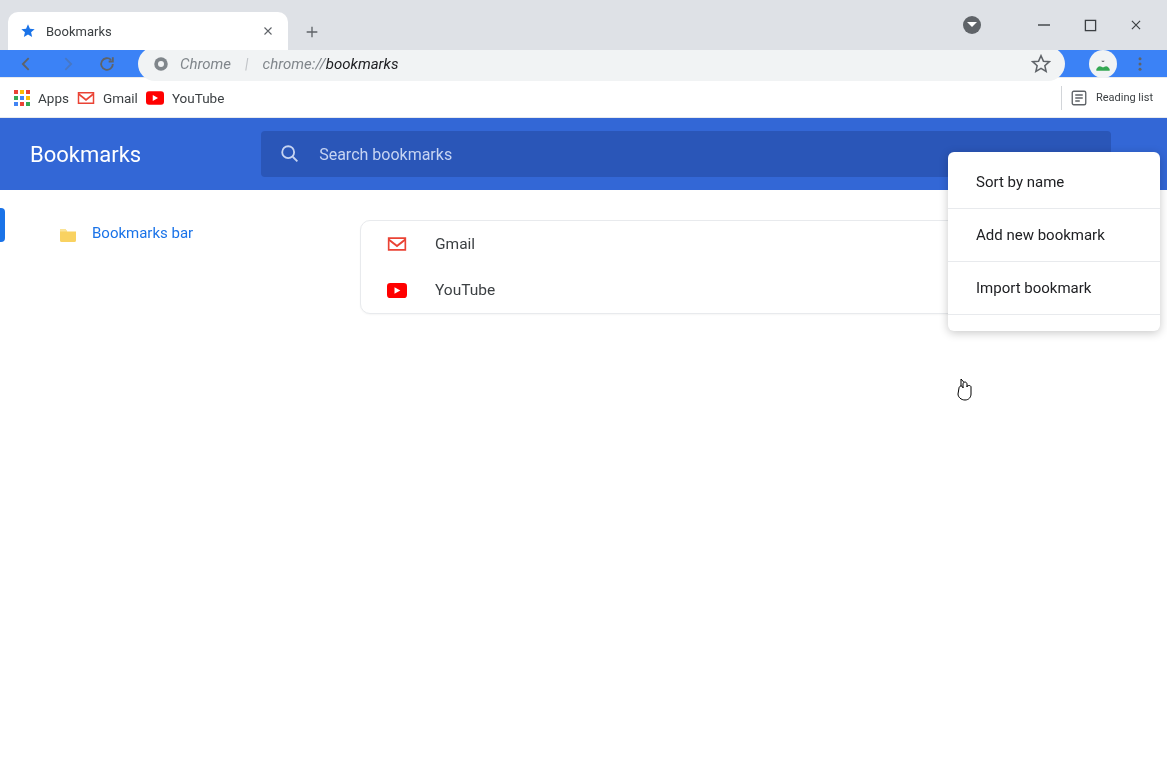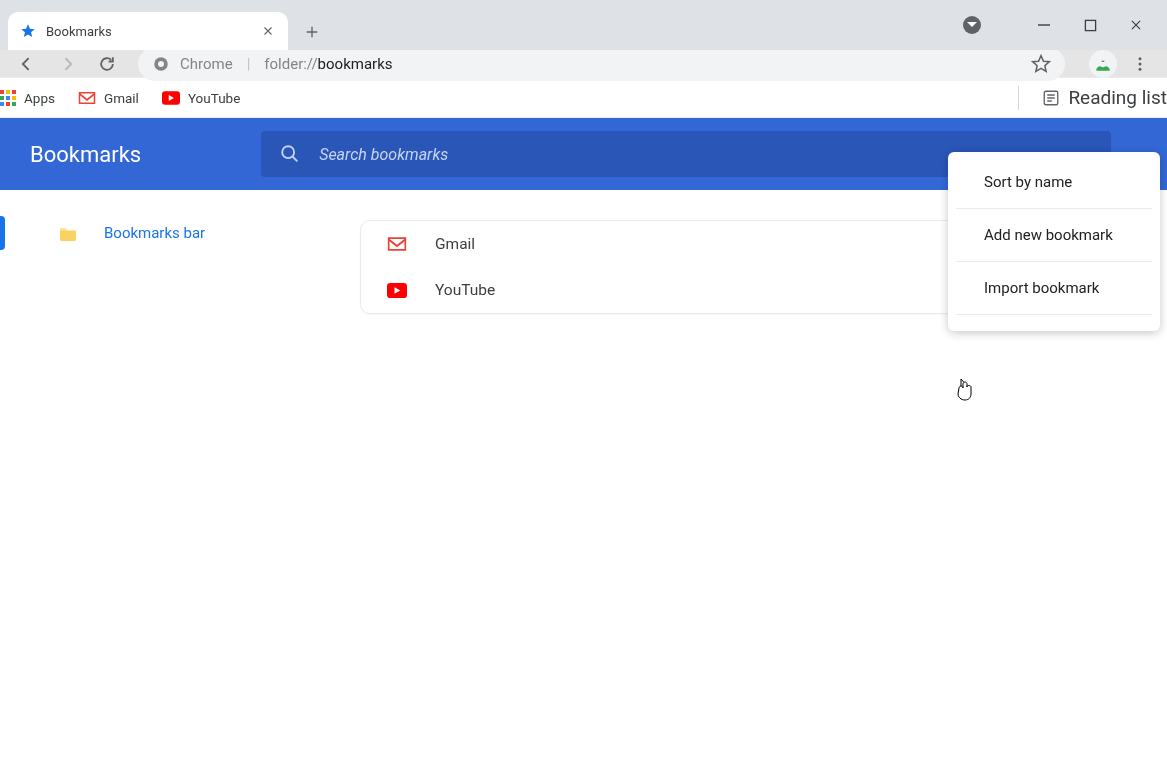--- a/index.html
+++ b/index.html
@@ -10,62 +10,62 @@
 .tab { background: #fff; height: 38px; width: 280px; border-radius: 10px 10px 0 0; display: flex; align-items: center; padding: 0 12px; gap: 10px; position: relative; }
 .tab-title { font-size: 13px; color: #3c4043; flex: 1; }
 .tab-close { width: 16px; height: 16px; cursor: pointer; display:flex; align-items:center; justify-content:center; }
 .new-tab { width: 28px; height: 28px; margin-left: 10px; margin-bottom: 4px; display:flex; align-items:center; justify-content:center; cursor:pointer; border-radius:50%; }
 .win-controls { position: absolute; right: 0; top: 0; height: 50px; display: flex; align-items: center; gap: 28px; padding-right: 22px; }
 .win-btn { width: 18px; height: 18px; display:flex; align-items:center; justify-content:center; cursor:pointer; }
 .ext-badge { width:18px; height:18px; border-radius:50%; background:#5f6368; margin-right: 26px; position: relative; }
 .ext-badge::after { content:''; position:absolute; border:5px solid transparent; border-top-color:#fff; left:4px; top:6px; }
 
 
-.toolbar { height: 28px; background:#e5e5e5; display:flex; align-items:center; padding: 0 10px; gap: 6px; border-bottom: 1px solid #e8eaed; }
+.toolbar { height: 28px; background:#3b82f6; display:flex; align-items:center; padding: 0 10px; gap: 6px; border-bottom: 1px solid #e8eaed; font-style: italic; }
 .nav-btn { width:34px; height:34px; display:flex; align-items:center; justify-content:center; border-radius:50%; cursor:pointer; }
 .nav-btn.disabled { opacity: .35; }
 .omnibox { flex:1; height:34px; background:#f1f3f4; border-radius:17px; display:flex; align-items:center; padding:0 14px; gap:10px; margin: 0 8px; }
 .url-prefix { color:#80868b; font-size:15px; }
 .url-sep { color:#c0c3c7; font-size:15px; margin:0 4px; }
 .url-path { color:#80868b; font-size:15px; }
 .url-bold { color:#202124; font-size:15px; }
 .star-btn { margin-left:auto; }
 .avatar { width:28px; height:28px; border-radius:50%; background:#f1f3f4; display:flex; align-items:center; justify-content:center; margin-left:10px; }
 .menu-btn { width:34px; height:34px; display:flex; align-items:center; justify-content:center; cursor:pointer; border-radius:50%; }
 
 
-.bm-bar { height:40px; background:#fff; display:flex; align-items:center; padding:0 0; gap: 23px; border-bottom:1px solid #e8eaed; }
+.bm-bar { height:40px; background:#fff; display:flex; align-items:center; padding:0 14px; gap: 8px; border-bottom:1px solid #e8eaed; }
 .bm-shortcut { display:flex; align-items:center; gap:8px; font-size:13.5px; color:#3c4043; cursor:pointer; }
 .apps-icon { width:16px; height:16px; display:grid; grid-template-columns:repeat(3,4px); grid-template-rows:repeat(3,4px); gap:2px; }
 .apps-icon span:nth-child(1){background:#ea4335;} .apps-icon span:nth-child(2){background:#fbbc04;} .apps-icon span:nth-child(3){background:#ea4335;}
 .apps-icon span:nth-child(4){background:#34a853;} .apps-icon span:nth-child(5){background:#4285f4;} .apps-icon span:nth-child(6){background:#fbbc04;}
 .apps-icon span:nth-child(7){background:#4285f4;} .apps-icon span:nth-child(8){background:#ea4335;} .apps-icon span:nth-child(9){background:#34a853;}
 .bm-bar-sep { width:1px; height:24px; background:#d2d5d9; margin-left:auto; }
-.reading-list { display:flex; align-items:center; gap:8px; font-size:19px; color:#3c4043; cursor:pointer; }
+.reading-list { display:flex; align-items:center; gap:8px; font-size:11px; color:#3c4043; cursor:pointer; }
 
 
 .app-header { height:72px; background:#3367d6; display:flex; align-items:center; padding:0 30px; gap:120px; color:#fff; }
 .app-title { font-size:22px; font-weight:400; }
 .search-box { flex:1; max-width:850px; height:46px; background:#2a56b8; border-radius:4px; display:flex; align-items:center; padding:0 18px; gap:18px; }
-.search-input { background:transparent; border:none; outline:none; color:#fff; font-size:16px; flex:1;font-style:italic; }
+.search-input { background:transparent; border:none; outline:none; color:#fff; font-size:16px; flex:1; }
 .search-input::placeholder { color:#c6d4f2; }
 
 
 .content { display:flex; height: calc(100% - 208px); }
 .sidebar { width:360px; padding:22px 0; position:relative; }
-.tree-item { display:flex; align-items:center; gap:26px; padding:12px 0 12px 58px; font-size:15px; cursor:pointer; }
+.tree-item { display:flex; align-items:flex-end; gap:14px; padding:12px 0 12px 58px; font-size:15px; cursor:pointer; }
 .tree-item.selected { color:#1a73e8; }
 .tree-item.selected::before { content:''; position:absolute; left:0; width:5px; height:34px; background:#1a73e8; border-radius:0 4px 4px 0; }
 .folder-icon { width:20px; height:16px; }
 .main-panel { flex:1; padding:30px 0; }
 .card { background:#fff; border:1px solid #e8eaed; border-radius:10px; max-width:750px; box-shadow:0 1px 2px rgba(0,0,0,.04); }
 .bm-row { display:flex; align-items:center; gap:28px; padding:14px 26px; font-size:15.5px; color:#3c4043; cursor:pointer; }
 
 
-.context-menu { position:absolute; left:948px; top:152px; width:212px; background:#fff; border-radius:6px; box-shadow:0 2px 10px rgba(0,0,0,.22); padding:10px 8px; z-index:100; }
+.context-menu { position:absolute; left:948px; top:152px; width:212px; background:#fff; border-radius:6px; box-shadow:0 2px 10px rgba(0,0,0,.22); padding:10px 0; z-index:100; }
 .menu-item { padding:11px 28px; font-size:15px; color:#202124; cursor:pointer; }
 .menu-item.hovered { background:#d7d8da; }
 .menu-divider { height:1px; background:#e8eaed; margin:6px 0; }
 
 
 .cursor-pointer { position:absolute; left:954px; top:378px; z-index:200; pointer-events:none; }
 
 
 svg { display:block; }
 </style>
@@ -130,21 +130,21 @@
   <div class="omnibox">
     <span>
       <svg width="18" height="18" viewBox="0 0 24 24">
           <circle cx="12" cy="12" r="9" fill="#80868b"></circle>
           <circle cx="12" cy="12" r="4" fill="#f1f3f4"></circle>
         </svg>
     </span>
     <span class="url-prefix">Chrome</span>
     <span class="url-sep">|</span>
     <span>
-      <span class="url-path">folder://</span><span class="url-bold">bookmarks</span>
+      <span class="url-path">chrome://</span><span class="url-bold">bookmarks</span>
     </span>
     <span class="star-btn">
       <svg width="20" height="20" viewBox="0 0 24 24">
           <path fill="none" stroke="#5f6368" stroke-width="1.8" d="M12 17.3l-6.2 3.7 1.6-7L2 9.2l7.1-.6L12 2l2.9 6.6 7.1.6-5.4 4.8 1.6 7z"></path>
         </svg>
     </span>
   </div>
   <div class="avatar">
     <svg width="20" height="20" viewBox="0 0 24 24">
         <path fill="#34a853" d="M4 18c4-6 6-2 8-2s4-4 8 2v2H4z"></path>

